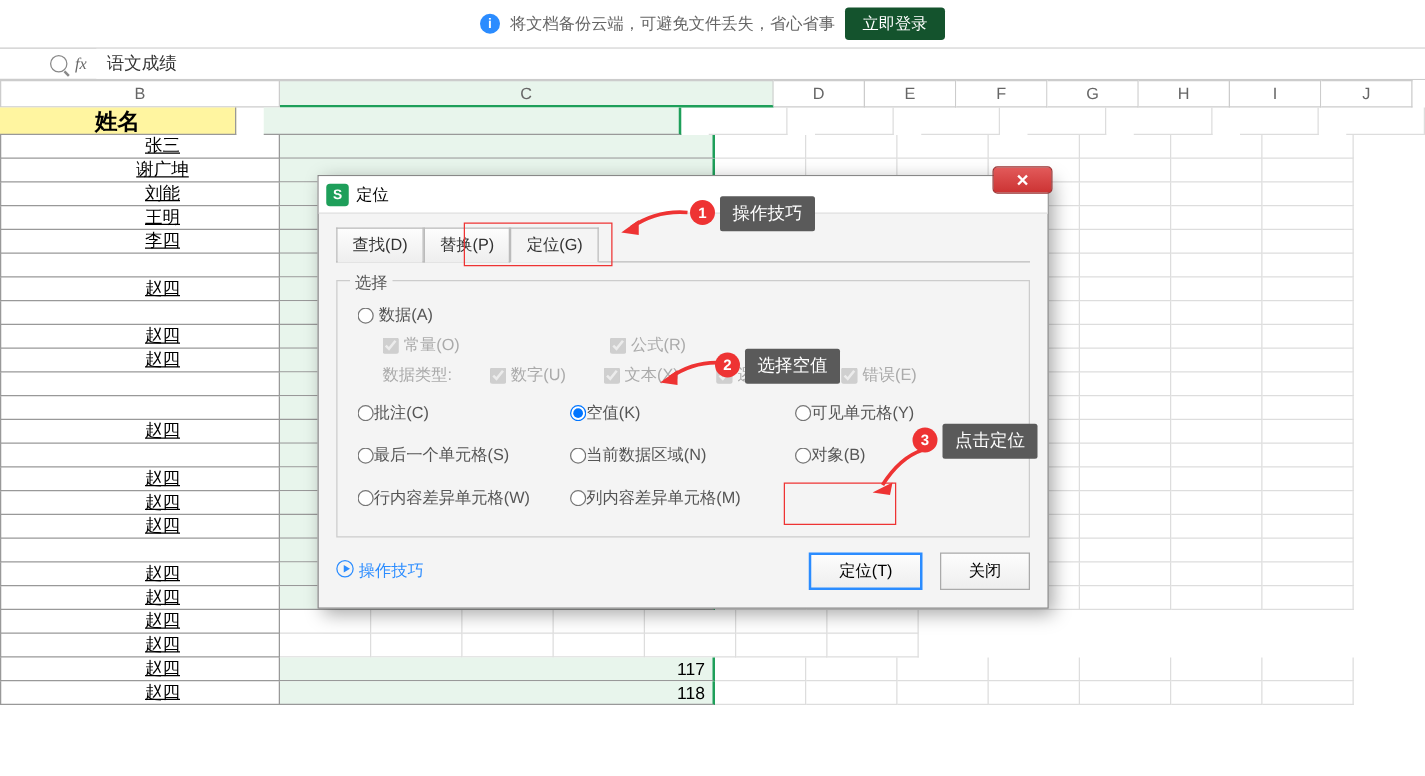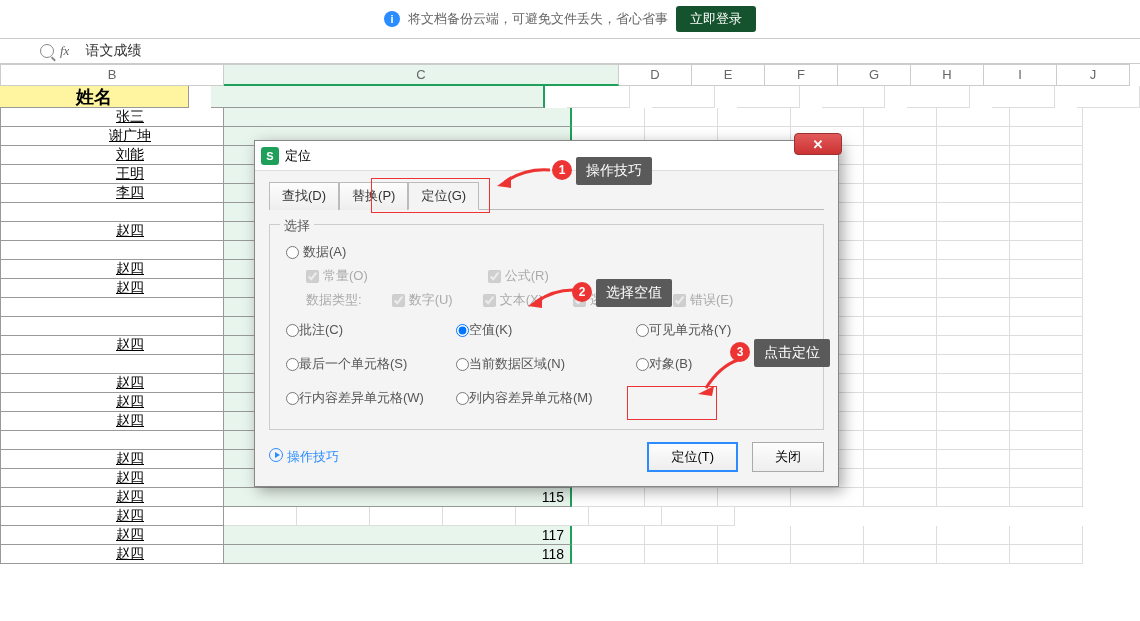--- a/index.html
+++ b/index.html
@@ -369,21 +369,20 @@
         <div class="cell rest"></div>
         <div class="cell rest"></div>
         <div class="cell rest"></div>
         <div class="cell rest"></div>
         <div class="cell rest"></div>
       </div>
       <div class="row">
         <div class="cell b sel-border-left">
           <u>赵四</u>
         </div>
-        <div class="cell c sel c-border-right-green">115</div>
         <div class="cell rest"></div>
         <div class="cell rest"></div>
         <div class="cell rest"></div>
         <div class="cell rest"></div>
         <div class="cell rest"></div>
         <div class="cell rest"></div>
         <div class="cell rest"></div>
       </div>
       <div class="row">
         <div class="cell b sel-border-left">

